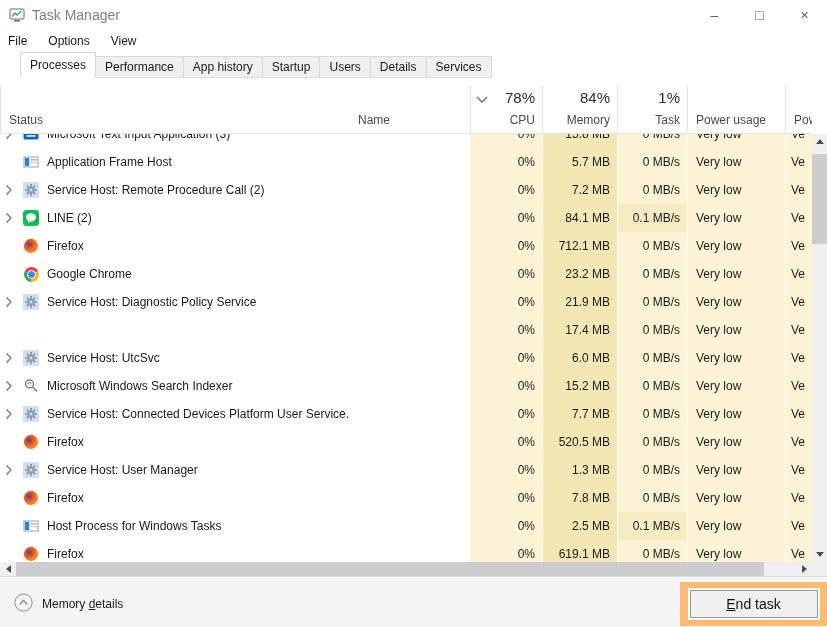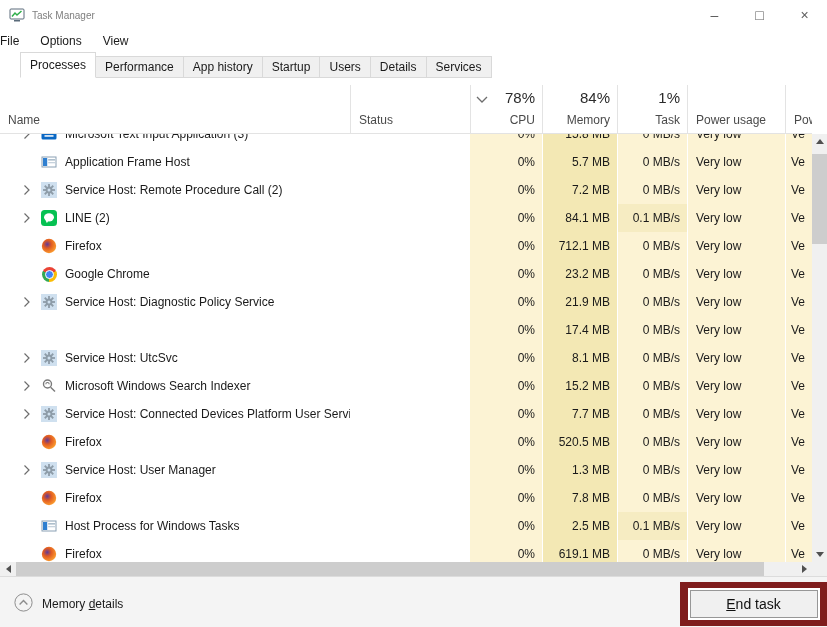--- a/index.html
+++ b/index.html
@@ -2,27 +2,27 @@
 <html><head>
 <meta charset="utf-8">
 <style>
   html,body{margin:0;padding:0;background:#fff;}
   .window{position:relative;width:827px;height:627px;background:#fff;overflow:hidden;
           font-family:"Liberation Sans",sans-serif;font-size:12px;color:#1a1a1a;}
 
   
   .titlebar{position:absolute;top:0;left:0;right:0;height:30px;display:flex;align-items:center;}
   .app-icon{width:16px;height:16px;margin:0 7px 0 9px;flex:none;}
-  .title-text{color:#7f7f7f;font-size:10px;}
+  .title-text{color:#7f7f7f;font-size:14px;}
   .win-controls{position:absolute;right:0;top:0;display:flex;height:30px;}
   .win-btn{width:45px;height:30px;display:flex;align-items:center;justify-content:center;
            color:#5f5f5f;font-size:14px;cursor:default;}
 
   
-  .menubar{position:absolute;top:31px;left:0;height:20px;display:flex;align-items:center;}
+  .menubar{position:absolute;top:31px;left:0;height:20px;display:flex;align-items:center;padding-left:8px;}
   .menu-item{margin-right:21px;color:#1a1a1a;}
 
   
   .tabbar{position:absolute;top:53px;left:3px;right:0;height:25px;display:flex;align-items:flex-end;}
   .tab{height:20px;line-height:20px;padding:0 9px;background:#f0f0f0;border:1px solid #d9d9d9;
        margin-left:-1px;color:#1a1a1a;position:relative;}
   .tab:first-child{margin-left:17px;}
   .tab.active{background:#fff;height:24px;line-height:24px;border-bottom:1px solid #fff;z-index:2;}
 
   
@@ -35,21 +35,21 @@
   .h-pct{position:absolute;top:4px;right:7px;font-size:15px;color:#2b2b2b;}
   .h-lbl{position:absolute;bottom:6px;color:#4a4a4a;}
   .h-lbl.left{left:8px;} .h-lbl.right{right:7px;}
   .sort-caret{position:absolute;top:7px;left:5px;}
 
   
   .rows-viewport{position:absolute;top:134px;left:0;width:812px;height:428px;overflow:hidden;}
   .rows-inner{margin-top:-14px;}
   .prow{height:28px;}
   .c{display:flex;align-items:center;overflow:hidden;white-space:nowrap;}
-  .c-name{padding-left:23px;}
+  .c-name{padding-left:5px;}
   .expander{width:8px;height:12px;flex:none;margin-right:10px;display:flex;align-items:center;}
   .picon{width:16px;height:16px;flex:none;margin-right:8px;display:flex;align-items:center;justify-content:center;}
   .picon svg{width:16px;height:16px;}
   .c-num{justify-content:flex-end;padding-right:7px;background:#fcf3d4;}
   .c-mem{background:#f3e8b4;border-left:1px solid #fff;}
   .c-disk{border-left:1px solid #fff;}
   .c-disk.hot{background:#f6ecc2;}
   .c-power{padding-left:8px;background:#fcf3d4;border-left:1px solid #fff;}
   .c-trend{padding-left:5px;background:#fcf3d4;border-left:1px solid #fff;}
 
@@ -64,21 +64,21 @@
   .vs-thumb{position:absolute;left:0;top:20px;width:15px;height:90px;background:#cdcdcd;}
   .hscroll{position:absolute;left:0;top:562px;width:812px;height:14px;background:#f0f0f0;}
   .hs-btn{position:absolute;top:0;width:16px;height:14px;display:flex;align-items:center;justify-content:center;}
   .hs-left{left:0;} .hs-right{right:0;}
   .hs-thumb{position:absolute;left:16px;top:0;width:748px;height:14px;background:#cdcdcd;}
   .scroll-corner{position:absolute;left:812px;top:562px;width:15px;height:14px;background:#f0f0f0;}
 
   
   .footer{position:absolute;top:576px;left:0;right:0;bottom:0;background:#f4f4f4;border-top:1px solid #dcdcdc;}
   .fewer{position:absolute;left:14px;top:16px;display:flex;align-items:center;gap:9px;color:#1a1a1a;}
-  .endtask-highlight{position:absolute;right:0;top:5px;width:147px;height:44px;background:#7f1d1d;
+  .endtask-highlight{position:absolute;right:0;top:5px;width:147px;height:44px;background:#fdba74;
                      display:flex;align-items:center;justify-content:center;}
   .endtask-outer{background:#fff;padding:2px;}
   .endtask-btn{width:126px;height:26px;background:#f0f0f0;border:1px solid #979797;
                display:flex;align-items:center;justify-content:center;font-size:14px;color:#111;}
   .u{text-decoration:underline;}
 
   
   .chrome-outer{width:15px;height:15px;border-radius:50%;display:flex;align-items:center;justify-content:center;
     background:conic-gradient(from 60deg,#fbbc05 0 120deg,#34a853 0 240deg,#ea4335 0 360deg);}
   .chrome-inner{width:7px;height:7px;border-radius:50%;background:#4285f4;border:1.5px solid #fff;}
@@ -114,25 +114,25 @@
       <span class="tab active">Processes</span>
       <span class="tab">Performance</span>
       <span class="tab">App history</span>
       <span class="tab">Startup</span>
       <span class="tab">Users</span>
       <span class="tab">Details</span>
       <span class="tab">Services</span>
     </div>
 
   <div class="header grid">
+    <div class="hcell">
+      <span class="h-lbl left">Status</span>
+    </div>
     <div class="hcell first">
       <span class="h-lbl left">Name</span>
-    </div>
-    <div class="hcell">
-      <span class="h-lbl left">Status</span>
     </div>
     <div class="hcell">
       <span class="sort-caret">
         <svg width="12" height="7" viewBox="0 0 12 7">
             <polyline points="1,1 6,6 11,1" fill="none" stroke="#6d6d6d" stroke-width="1.3"></polyline>
           </svg>
       </span>
       <span class="h-pct">78%</span>
       <span class="h-lbl right">CPU</span>
     </div>
@@ -388,21 +388,21 @@
                   </g>
                   <circle cx="8" cy="8" r="3.4"></circle>
                 </g>
                 <circle cx="8" cy="8" r="1.5" fill="#cfe0ef"></circle>
               </svg>
             </span>
       <span>Service Host: UtcSvc</span>
     </div>
     <div class="c c-status"></div>
     <div class="c c-num c-cpu">0%</div>
-    <div class="c c-num c-mem">8.1 MB</div>
+    <div class="c c-num c-mem">6.0 MB</div>
     <div class="c c-num c-disk">0 MB/s</div>
     <div class="c c-power">Very low</div>
     <div class="c c-trend">Ve</div>
   </div>
         <div class="prow grid">
     <div class="c c-name">
       <span class="expander">
         <svg width="8" height="12" viewBox="0 0 8 12">
                 <polyline points="1.5,1.5 6,6 1.5,10.5" fill="none" stroke="#6d6d6d" stroke-width="1.2"></polyline>
               </svg>

